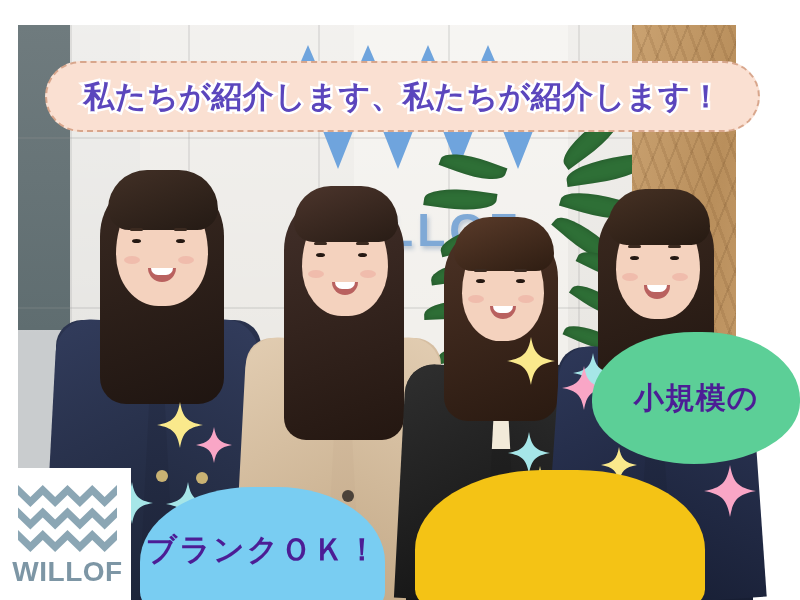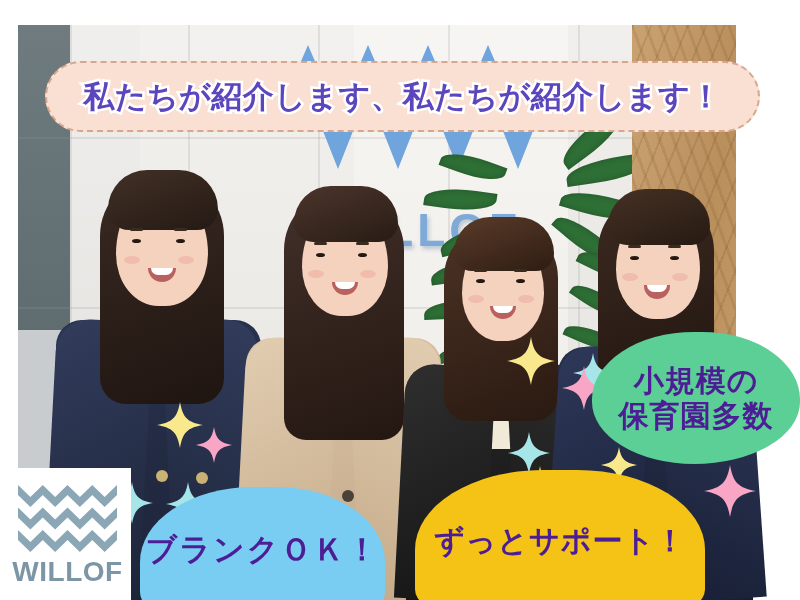--- a/index.html
+++ b/index.html
@@ -260,21 +260,20 @@
   </div>
   <div class="spk" style="left:704px;top:460px;width:52px;height:62px;">
     <svg viewBox="0 0 100 100">
         <path d="M50 0 C56 34 66 44 100 50 C66 56 56 66 50 100 C44 66 34 56 0 50 C34 44 44 34 50 0 Z" fill="#F9A6C6"></path>
       </svg>
   </div>
 
   <div class="bub bub-green">
     <div>
       <span class="bub-line">小規模の</span>
-      <span class="bub-line">保育園多数</span>
     </div>
   </div>
 
 
   <div class="spk" style="left:520px;top:462px;width:40px;height:48px;">
     <svg viewBox="0 0 100 100">
         <path d="M50 0 C56 34 66 44 100 50 C66 56 56 66 50 100 C44 66 34 56 0 50 C34 44 44 34 50 0 Z" fill="#FAE98C"></path>
       </svg>
   </div>
   <div class="spk" style="left:111px;top:478px;width:42px;height:50px;">
@@ -282,21 +281,20 @@
         <path d="M50 0 C56 34 66 44 100 50 C66 56 56 66 50 100 C44 66 34 56 0 50 C34 44 44 34 50 0 Z" fill="#A6E6E8"></path>
       </svg>
   </div>
 
   <div class="bub bub-blue">
     <span>ブランクＯＫ！</span>
   </div>
 
   <div class="bub bub-yellow">
     <div>
-      <span class="bub-line">ずっとサポート！</span>
     </div>
   </div>
 
   <div class="banner">
     <span class="banner-text">私たちが紹介します、私たちが紹介します！</span>
   </div>
 
   <div class="logo">
     <svg viewBox="0 0 200 140" preserveAspectRatio="none">
       <g fill="#8ba6b4">

